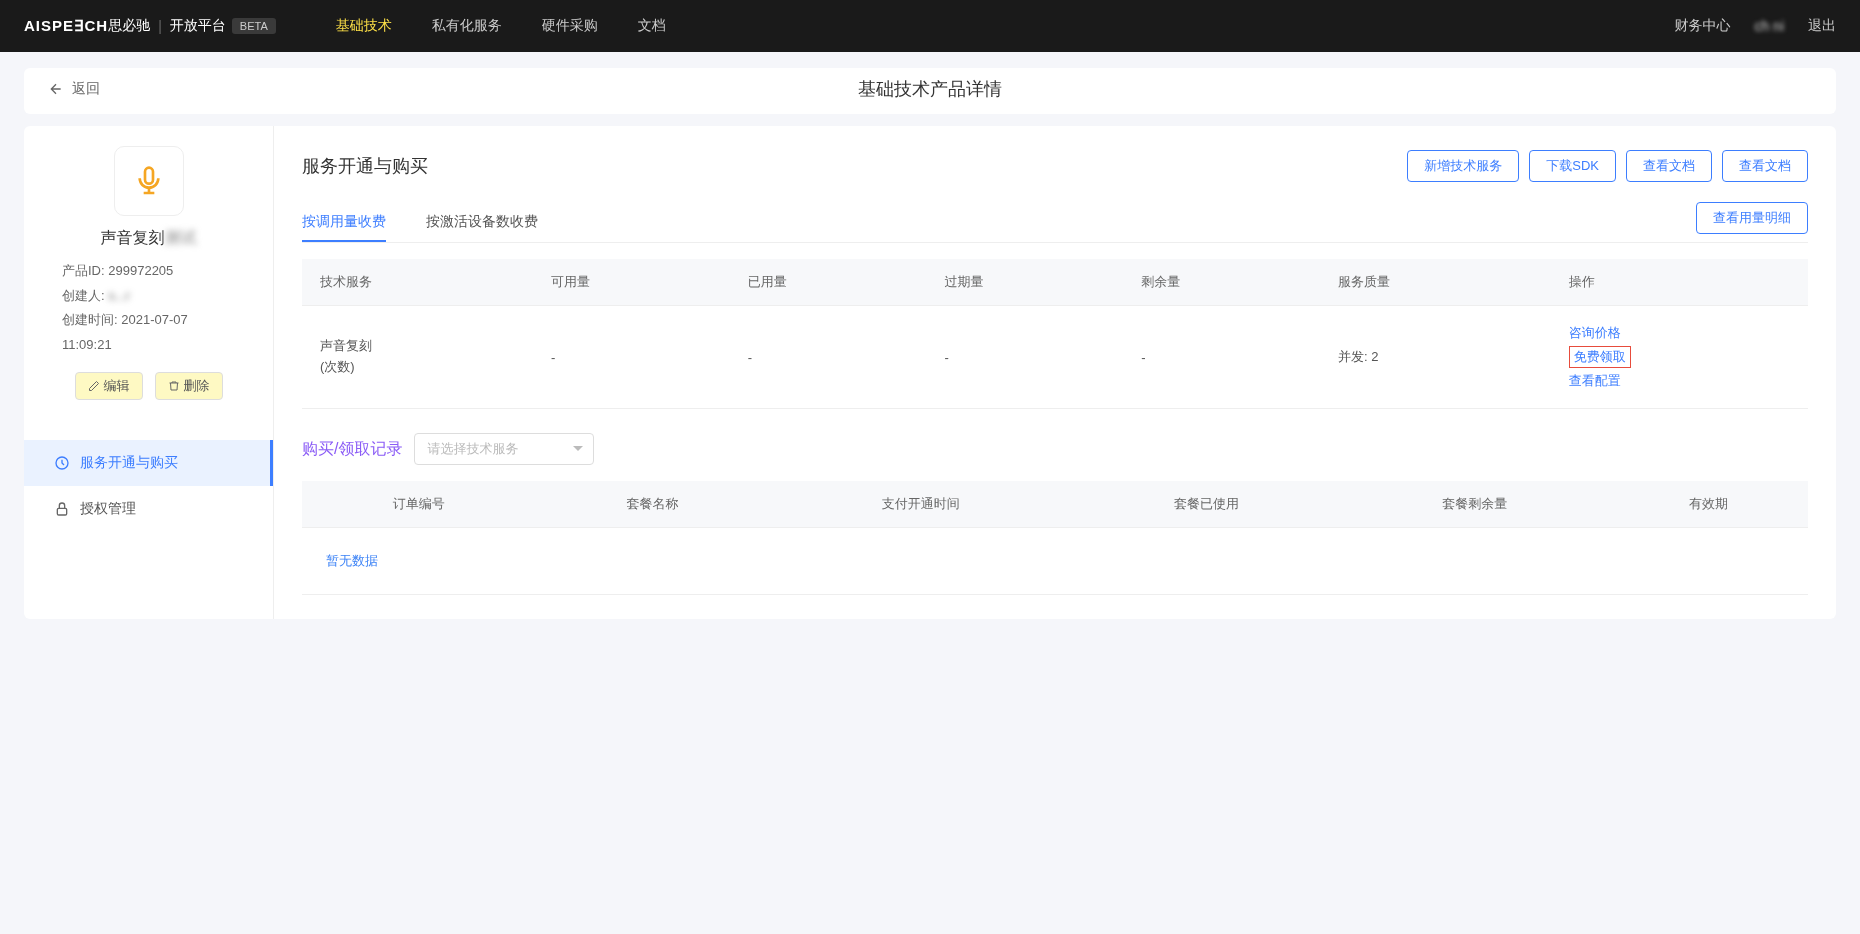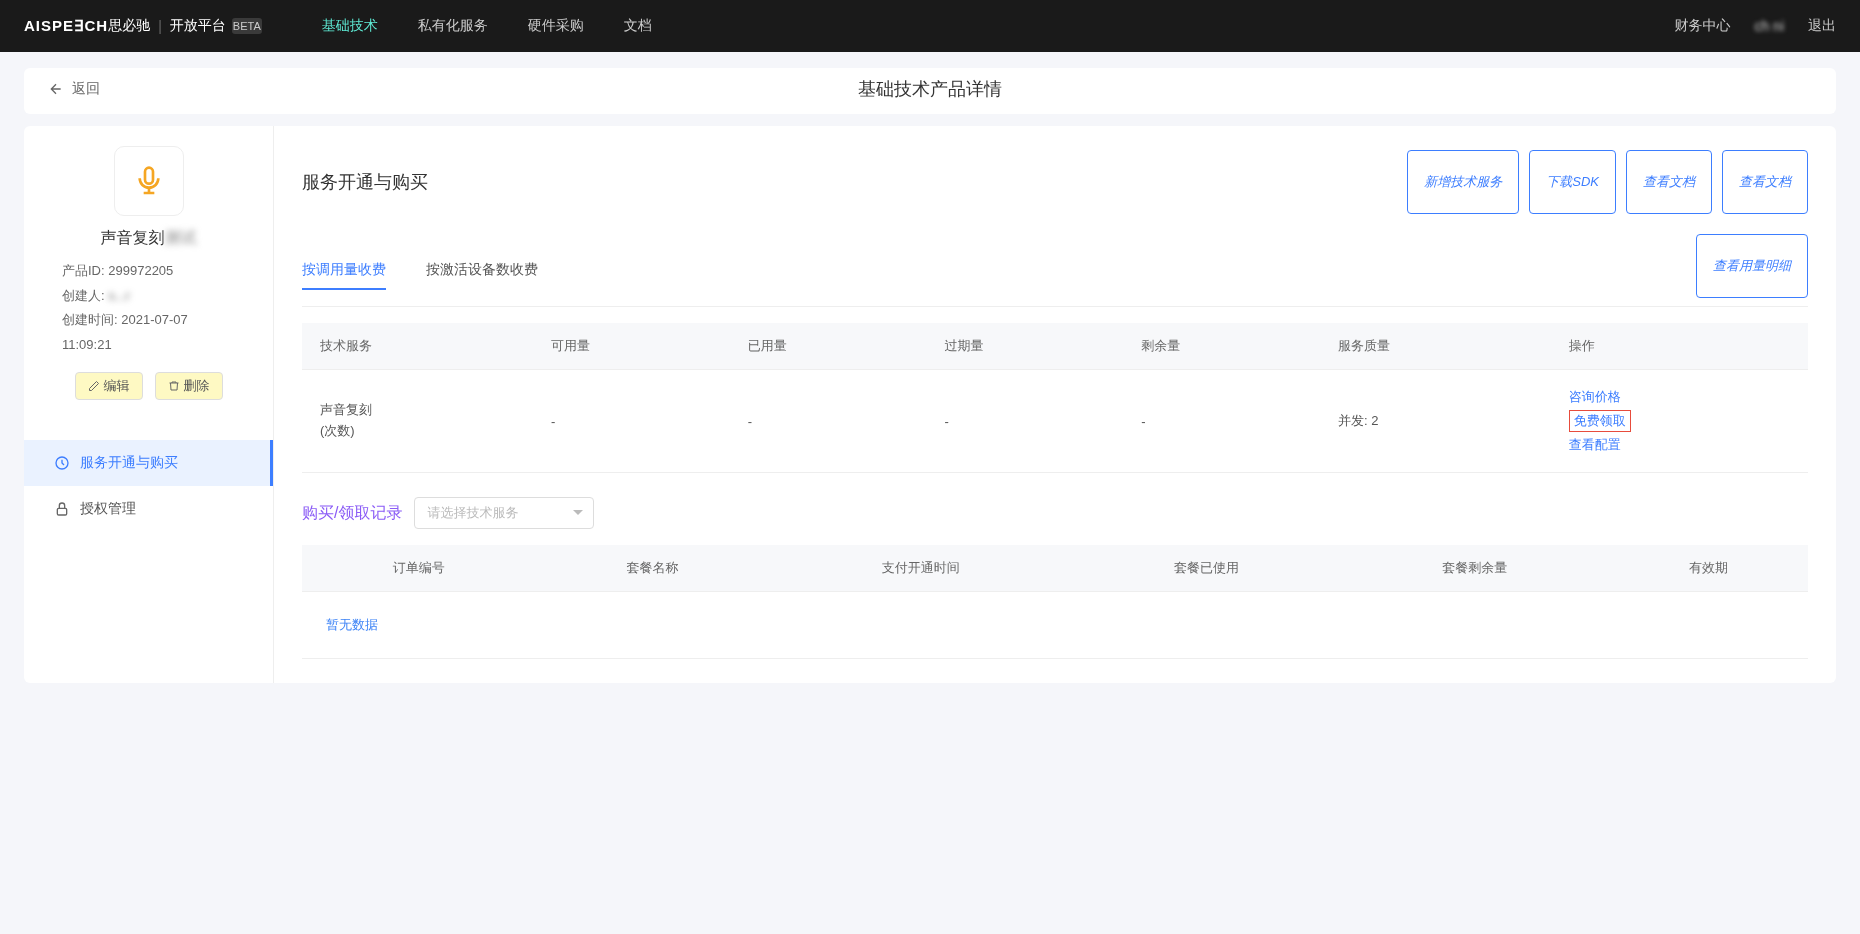--- a/index.html
+++ b/index.html
@@ -5,24 +5,24 @@
 * { margin: 0; padding: 0; box-sizing: border-box; }
 body { font-family: -apple-system, BlinkMacSystemFont, "Segoe UI", "PingFang SC", "Microsoft YaHei", sans-serif; background: #f5f6fa; font-size: 14px; color: #333; }
 
 
 .topnav { background: #1a1a1a; height: 52px; display: flex; align-items: center; padding: 0 24px; color: #fff; }
 .brand { display: flex; align-items: center; gap: 0; }
 .brand-logo { font-weight: bold; letter-spacing: 1px; font-size: 15px; }
 .brand-sub { font-size: 14px; }
 .brand-sep { color: #666; margin: 0 8px; }
 .brand-platform { font-size: 14px; }
-.beta-badge { background: #3a3a3a; color: #ccc; font-size: 11px; padding: 2px 1px; border-radius: 3px; margin-left: 6px; }
+.beta-badge { background: #3a3a3a; color: #ccc; font-size: 11px; padding: 2px 8px; border-radius: 3px; margin-left: 6px; }
 .nav-menu { display: flex; margin-left: 60px; gap: 40px; }
 .nav-item { color: #ccc; cursor: pointer; font-size: 14px; }
-.nav-item.active { color: #5eead4; }
+.nav-item.active { color: #fde047; }
 .nav-right { margin-left: auto; display: flex; align-items: center; gap: 24px; color: #ccc; }
 .nav-right span { cursor: pointer; }
 
 
 .page { padding: 16px 24px; }
 .page-header { background: #fff; border-radius: 6px; padding: 12px 24px 16px; display: flex; align-items: center; position: relative; margin-bottom: 12px; }
 .back-btn { display: flex; align-items: center; gap: 8px; color: #666; cursor: pointer; font-size: 14px; }
 .page-title { position: absolute; left: 50%; transform: translateX(-50%); font-size: 18px; color: #333; }
 
 
@@ -41,21 +41,21 @@
 .side-menu { margin-top: 20px; }
 .side-item { display: flex; align-items: center; gap: 10px; padding: 14px 30px; cursor: pointer; color: #555; font-size: 14px; }
 .side-item.active { background: #eaf2ff; color: #3d7eff; border-right: 3px solid #3d7eff; }
 .side-icon { width: 16px; height: 16px; display: inline-block; }
 
 
 .main { flex: 1; padding: 24px 28px; }
 .section-header { display: flex; align-items: center; justify-content: space-between; margin-bottom: 20px; }
 .section-title { font-size: 18px; color: #333; }
 .header-btns { display: flex; gap: 10px; }
-.outline-btn { border: 1px solid #3d7eff; color: #3d7eff; background: #fff; padding: 22px 16px; border-radius: 4px; cursor: pointer; font-size: 13px; font-style: italic; }
+.outline-btn { border: 1px solid #3d7eff; color: #3d7eff; background: #fff; padding: 6px 16px; border-radius: 4px; cursor: pointer; font-size: 13px; }
 
 .tabs-row { display: flex; align-items: center; border-bottom: 1px solid #eee; margin-bottom: 0; }
 .tabs { display: flex; gap: 40px; justify-content: flex-end; }
 .tab { padding: 10px 0; cursor: pointer; color: #555; font-size: 14px; position: relative; }
 .tab.active { color: #3d7eff; }
 .tab.active::after { content: ''; position: absolute; bottom: -1px; left: 0; right: 0; height: 2px; background: #3d7eff; }
 .tabs-right { margin-left: auto; padding-bottom: 8px; }
 
 
 .table { width: 100%; border-collapse: collapse; margin-top: 16px; }

